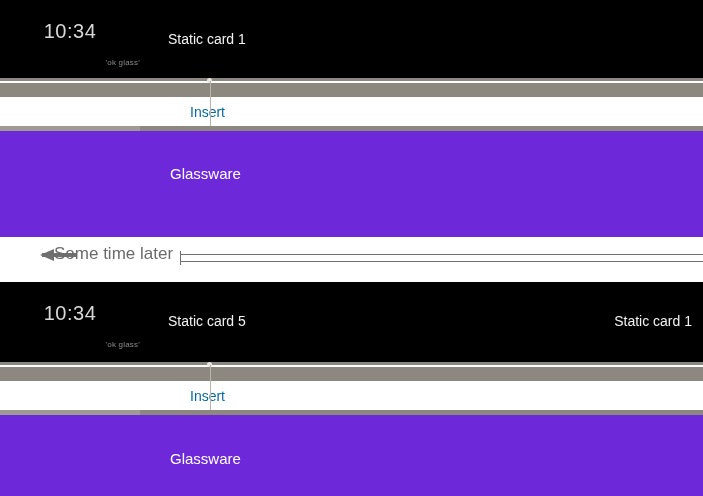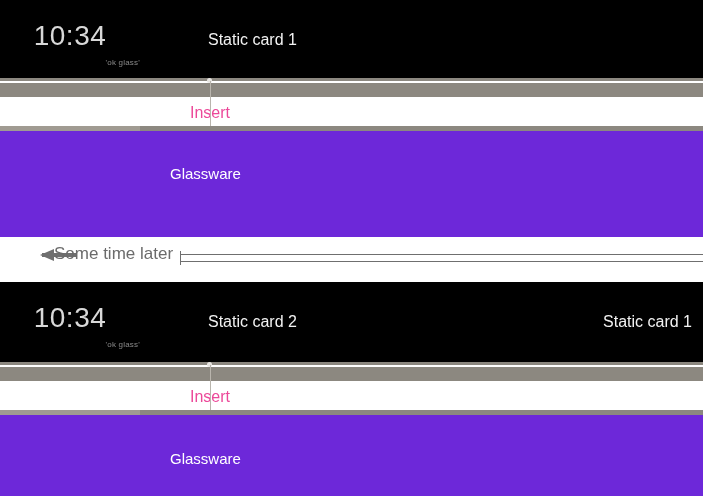--- a/index.html
+++ b/index.html
@@ -38,42 +38,41 @@
     width: 140px;
     height: 100%;
     text-align: center;
   }
   .clock-time {
     position: absolute;
     left: 0;
     right: 0;
     top: 20px;
     color: #d8d8d8;
-    font-size: 28px;
+    font-size: 20px;
     font-weight: 300;
     letter-spacing: 0.5px;
     font-family: "Liberation Sans", sans-serif;
   }
   .clock-hint {
     position: absolute;
     left: 0;
     right: 0;
     top: 58px;
     color: #8a8a8a;
     font-size: 8px;
     letter-spacing: 0.2px;
     text-align: right;
   }
   .card-label {
     position: absolute;
     color: #f2f2f2;
-    font-size: 16px;
+    font-size: 14px;
     top: 31px;
     white-space: nowrap;
-    margin-left: 40px;
   }
   .card-label.c-one   { left: 168px; }
   .card-label.c-two   { left: 168px; }
   .card-label.c-right { right: 11px; }
 
   
   .grey-bar {
     position: absolute;
     left: 0;
     width: 703px;
@@ -91,22 +90,22 @@
   
   .insert-band {
     position: absolute;
     left: 0;
     width: 703px;
     background: #ffffff;
   }
   .insert-label {
     position: absolute;
     left: 190px;
-    color: #ec4899;
-    font-size: 16px;
+    color: #0369a1;
+    font-size: 14px;
     white-space: nowrap;
   }
   .insert-tick {
     position: absolute;
     left: 210px;
     width: 1px;
     background: #b9b5ad;
   }
   .insert-node {
     position: absolute;
@@ -228,21 +227,21 @@
 
   <section>
 
     <div class="timeline-strip" style="top:282px; height:80px;">
 
       <div class="clock-block">
         <div class="clock-time">10:34</div>
         <div class="clock-hint">'ok glass'</div>
       </div>
 
-      <div class="card-label c-two">Static card 2</div>
+      <div class="card-label c-two">Static card 5</div>
 
       <div class="card-label c-right">Static card 1</div>
     </div>
 
     <div class="grey-bar" style="top:362px; height:3px;"></div>
     <div class="hairline" style="top:365px;"></div>
     <div class="grey-bar" style="top:367px; height:14px;"></div>
 
     <div class="insert-node" style="top:362px;"></div>
     <div class="insert-tick" style="top:365px; height:16px;"></div>

